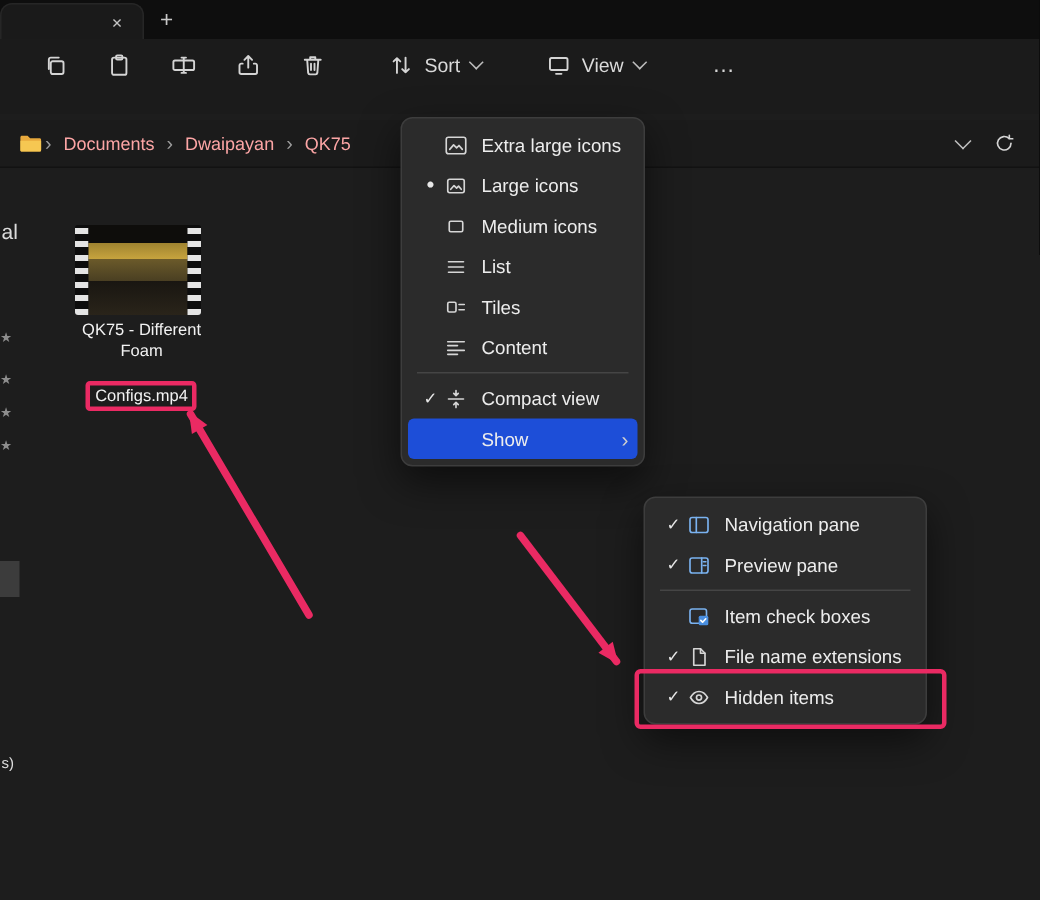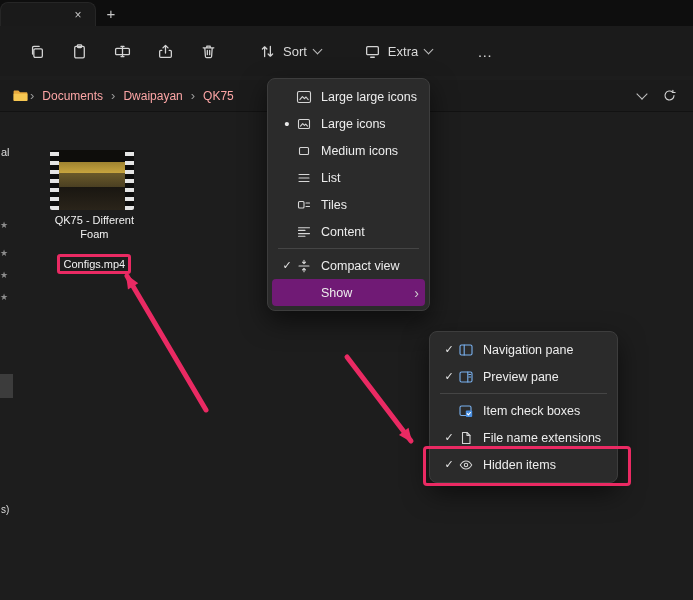--- a/index.html
+++ b/index.html
@@ -7,60 +7,60 @@
           font-family:"Liberation Sans",sans-serif;color:#e8e8e8;-webkit-font-smoothing:antialiased;}
 
   
   .titlebar{position:absolute;top:0;left:0;right:0;height:26px;background:#0e0e0e;display:flex;align-items:stretch;}
   .tab{width:96px;background:#1a1a1a;border-radius:8px 8px 0 0;margin-top:2px;border:1px solid #262626;border-bottom:none;
        display:flex;align-items:center;justify-content:flex-end;padding:0 8px;box-sizing:border-box;}
   .tab-close{font-size:12px;color:#c4c4c4;width:18px;height:16px;display:flex;align-items:center;justify-content:center;border-radius:3px;}
   .newtab{width:30px;display:flex;align-items:center;justify-content:center;color:#c8c8c8;font-size:15px;}
 
   
-  .toolbar{position:absolute;top:26px;left:0;right:0;height:50px;background:#1b1b1b;display:flex;align-items:center;padding-left:18px;gap:7px;}
+  .toolbar{position:absolute;top:26px;left:0;right:0;height:50px;background:#1b1b1b;display:flex;padding-left:18px;gap:7px;}
   .tbtn{width:36px;height:34px;display:flex;align-items:center;justify-content:center;border-radius:4px;}
   svg.i{width:17px;height:17px;stroke:#d4d4d4;fill:none;stroke-width:1.2;stroke-linecap:round;stroke-linejoin:round;}
   .tgroup{display:flex;align-items:center;gap:7px;padding:0 10px;height:34px;border-radius:4px;color:#dadada;font-size:13px;margin-left:16px;}
   .chev{width:6px;height:6px;border-right:1.4px solid #bdbdbd;border-bottom:1.4px solid #bdbdbd;
         transform:rotate(45deg);margin-top:-3px;}
   .ellip{margin-left:18px;color:#d6d6d6;font-size:15px;letter-spacing:1px;}
 
   
   .addressbar{position:absolute;top:80px;left:0;right:0;height:32px;background:#1b1b1b;border-bottom:1px solid #121212;
               display:flex;align-items:center;padding:0 12px;font-size:12px;box-sizing:border-box;}
   .crumb{padding:0 7px;color:#fca5a5;white-space:nowrap;}
   .sep{color:#9c9c9c;font-size:13px;padding:0 1px;}
   .addr-right{margin-left:auto;display:flex;align-items:center;gap:16px;padding-right:4px;}
   .chev-down{width:7px;height:7px;border-right:1.4px solid #c2c2c2;border-bottom:1.4px solid #c2c2c2;transform:rotate(45deg);margin-top:-4px;}
 
   
   .main{position:absolute;top:112px;left:0;right:0;bottom:0;background:#1d1d1d;}
 
   
   .sidestrip{position:absolute;left:0;top:112px;width:13px;bottom:0;z-index:4;}
-  .frag{position:absolute;left:1px;font-size:11px;color:#dcdcdc;}
+  .frag{position:absolute;left:1px;font-size:14px;color:#dcdcdc;}
   .pin{position:absolute;left:0;font-size:9px;color:#8d8d8d;}
   .sel{position:absolute;left:0;width:13px;height:24px;background:#3c3c3c;}
 
   
   .file{position:absolute;left:28px;top:150px;width:106px;display:flex;flex-direction:column;align-items:flex-end;z-index:5;}
   .thumb{width:84px;height:60px;background:#101010;position:relative;border-radius:2px;display:flex;overflow:hidden;}
   .perf{width:9px;height:100%;background:repeating-linear-gradient(180deg,#0d0d0d 0 2px,#e4e4e4 2px 6px,#0d0d0d 6px 9px);}
   .shot{flex:1;background:linear-gradient(180deg,#0e0d0b 0%,#0e0d0b 20%,#9f8330 20%,#c7a43e 38%,#6b5a2a 38%,#4a3f22 62%,#191611 62%,#2a241a 100%);}
   .fname{margin-top:3px;font-size:11px;line-height:14px;text-align:center;color:#f2f2f2;}
   .ext-box{display:inline-block;border:3px solid #ea2a63;border-radius:3px;padding:0 3px;margin-top:13px;}
 
   
   .menu{position:absolute;background:#2b2b2b;border:1px solid #3d3d3d;border-radius:8px;
         box-shadow:0 10px 26px rgba(0,0,0,.55);padding:4px;box-sizing:border-box;}
   .view-menu{left:267px;top:78px;width:163px;z-index:20;}
   .show-menu{left:429px;top:331px;width:189px;z-index:30;}
   .mrow{height:27px;display:flex;align-items:center;border-radius:4px;padding:0 6px;font-size:12.5px;color:#ededed;}
-  .mrow.hl{background:#701a75;justify-content:flex-end;}
+  .mrow.hl{background:#1d4ed8;justify-content:flex-end;}
   .gut{width:18px;flex:0 0 18px;display:flex;align-items:center;justify-content:center;font-size:11px;color:#e8e8e8;}
   .gut.bullet{font-size:15px;line-height:10px;}
   .micon{width:16px;height:16px;flex:0 0 16px;margin-right:9px;display:flex;}
   .micon svg{width:16px;height:16px;stroke:#d6d6d6;fill:none;stroke-width:1.1;stroke-linecap:round;stroke-linejoin:round;}
   .micon.blue svg{stroke:#7ab2f0;}
   .lbl{flex:1;white-space:nowrap;}
   .subarrow{color:#cfcfcf;font-size:14px;padding-left:8px;}
   .msep{height:1px;background:#454545;margin:3px 6px;}
 
   
@@ -116,21 +116,21 @@
           <path d="M5.3 12.8V3.6M3.2 5.6l2.1-2 2.1 2M10.7 3.2v9.2M8.6 10.4l2.1 2 2.1-2"></path>
         </svg>
       <span>Sort</span>
       <span class="chev"></span>
     </div>
     <div class="tgroup">
       <svg class="i" viewBox="0 0 16 16">
           <rect x="2.5" y="3.5" width="11" height="7.5" rx="1"></rect>
           <path d="M6.3 13.4h3.4"></path>
         </svg>
-      <span>Extra</span>
+      <span>View</span>
       <span class="chev"></span>
     </div>
     <div class="tbtn ellip">…</div>
   </div>
 
   <div class="addressbar">
     <svg width="17" height="17" viewBox="0 0 16 16">
       <path d="M1.5 4.3c0-.6.4-1 1-1h3.5l1.6 1.6h5.9c.6 0 1 .4 1 1v6.3c0 .6-.4 1-1 1h-11c-.6 0-1-.4-1-1z" fill="#e8a93d"></path>
       <path d="M1.5 6.4h13v5.8c0 .6-.4 1-1 1h-11c-.6 0-1-.4-1-1z" fill="#f6c752"></path>
     </svg>
@@ -176,21 +176,21 @@
 
   <div class="menu view-menu">
     <div class="mrow">
       <span class="gut"></span>
       <span class="micon">
           <svg viewBox="0 0 16 16">
             <rect x="1.5" y="2.5" width="13" height="11" rx="1.5"></rect>
             <path d="M3.8 10.6l2.6-3 2 2 1.6-1.6 2.2 2.6"></path>
           </svg>
         </span>
-      <span class="lbl">Large large icons</span>
+      <span class="lbl">Extra large icons</span>
     </div>
     <div class="mrow">
       <span class="gut bullet">•</span>
       <span class="micon">
           <svg viewBox="0 0 16 16">
             <rect x="2.5" y="3.5" width="11" height="9" rx="1.3"></rect>
             <path d="M4.5 10.2l2.2-2.5 1.7 1.7 1.3-1.3 1.8 2.1"></path>
           </svg>
         </span>
       <span class="lbl">Large icons</span>

